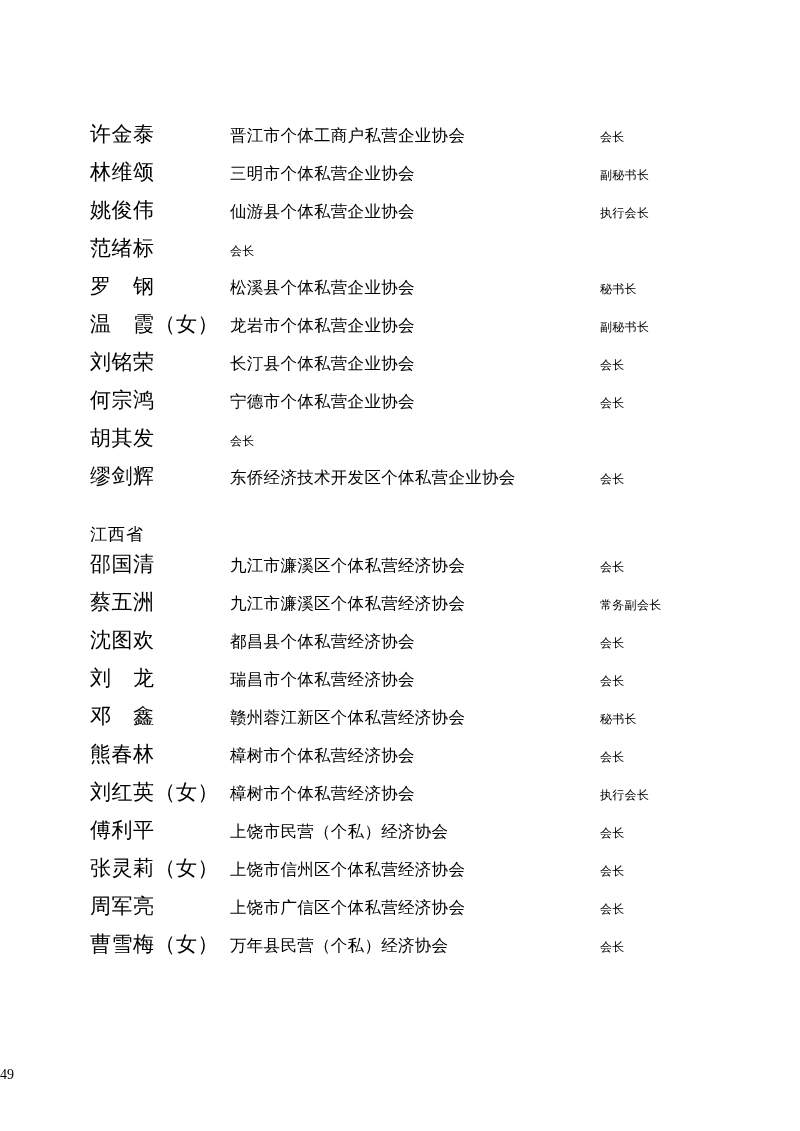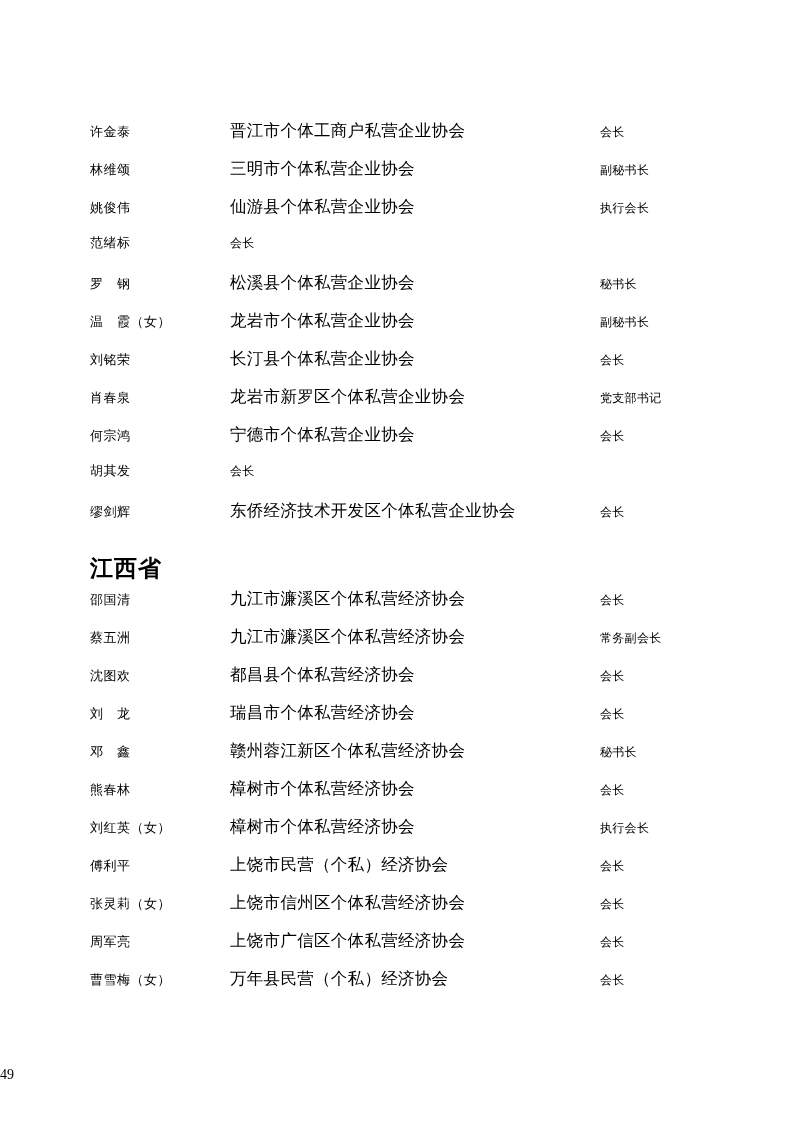--- a/index.html
+++ b/index.html
@@ -26,21 +26,21 @@
     display: block;
   }
   .row {
     display: flex;
     align-items: baseline;
     height: 38px;
   }
   .row .name {
     width: 140px;
     flex: 0 0 140px;
-    font-size: 13px;
+    font-size: 21px;
     letter-spacing: 0.5px;
     white-space: nowrap;
   }
   .row .org {
     width: 370px;
     flex: 0 0 370px;
     font-size: 16.5px;
     letter-spacing: 0.3px;
     white-space: nowrap;
   }
@@ -50,22 +50,22 @@
     letter-spacing: 0.3px;
     white-space: nowrap;
   }
   .section-heading {
     height: 46px;
     display: flex;
     align-items: flex-end;
     padding-bottom: 4px;
   }
   .section-heading .heading-text {
-    font-size: 23px;
-    font-weight: bold;
+    font-size: 17px;
+    font-weight: normal;
     letter-spacing: 1px;
   }
   .page-number {
     position: absolute;
     left: 0;
     right: 0;
     bottom: 48px;
     text-align: left;
     font-size: 14px;
     font-family: "Liberation Serif", "DejaVu Serif", serif;
@@ -104,25 +104,20 @@
     </div>
     <div class="row">
       <span class="name">温　霞（女）</span>
       <span class="org">龙岩市个体私营企业协会</span>
       <span class="title">副秘书长</span>
     </div>
     <div class="row">
       <span class="name">刘铭荣</span>
       <span class="org">长汀县个体私营企业协会</span>
       <span class="title">会长</span>
-    </div>
-    <div class="row">
-      <span class="name">肖春泉</span>
-      <span class="org">龙岩市新罗区个体私营企业协会</span>
-      <span class="title">党支部书记</span>
     </div>
     <div class="row">
       <span class="name">何宗鸿</span>
       <span class="org">宁德市个体私营企业协会</span>
       <span class="title">会长</span>
     </div>
     <div class="row">
       <span class="name">胡其发</span>
       <span class="title">会长</span>
     </div>

